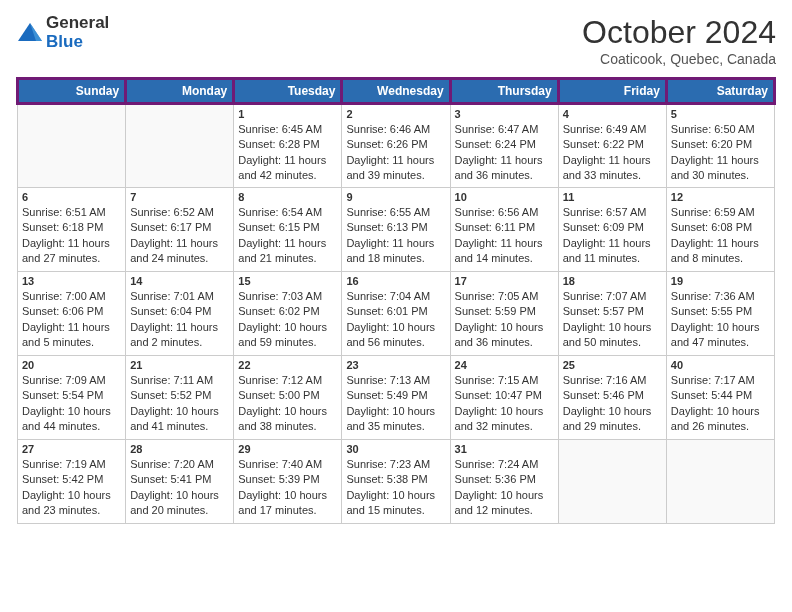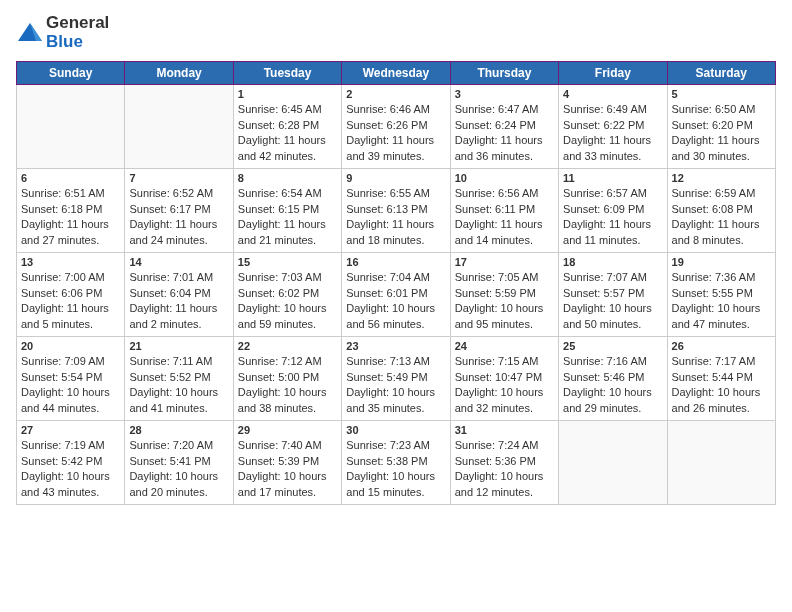--- a/index.html
+++ b/index.html
@@ -64,22 +64,22 @@
       width: 100%;
       border-collapse: collapse;
       flex: 1;
     }
     .calendar th {
       background-color: #2b6cb0;
       color: #fff;
       font-size: 12px;
       font-weight: bold;
       padding: 4px 5px;
-      text-align: center;
-      border: 1px solid #701a75;
+      text-align: right;
+      border: 3px solid #701a75;
     }
     .calendar td {
       border: 1px solid #ccc;
       vertical-align: top;
       padding: 3px 4px;
       font-size: 9.5px;
       color: #333;
       width: calc(100% / 7);
       height: 84px;
       background: #fff;
@@ -106,20 +106,24 @@
     <div class="logo">
       <svg class="logo-icon" viewBox="0 0 28 28">
         <polygon points="14,4 26,22 2,22" fill="#1a6bbf"></polygon>
         <polygon points="14,4 26,22 20,22" fill="#4a9fdf" opacity="0.7"></polygon>
       </svg>
       <div class="logo-text">
         <span class="logo-general">General</span>
         <span class="logo-blue">Blue</span>
       </div>
     </div>
+    <div class="title-block">
+      <div class="title-month">October 2024</div>
+      <div class="title-location">Coaticook, Quebec, Canada</div>
+    </div>
   </div>
 
   <table class="calendar">
     <thead>
       <tr>
       <th>Sunday</th>
           <th>Monday</th>
           <th>Tuesday</th>
           <th>Wednesday</th>
           <th>Thursday</th>
@@ -261,21 +265,21 @@
               <div>Sunrise: 7:04 AM</div>
               <div>Sunset: 6:01 PM</div>
               <div>Daylight: 10 hours and 56 minutes.</div>
             </div>
           </td>
           <td>
             <span class="day-num">17</span>
             <div class="day-info">
               <div>Sunrise: 7:05 AM</div>
               <div>Sunset: 5:59 PM</div>
-              <div>Daylight: 10 hours and 95 minutes.</div>
+              <div>Daylight: 10 hours and 36 minutes.</div>
             </div>
           </td>
           <td>
             <span class="day-num">18</span>
             <div class="day-info">
               <div>Sunrise: 7:07 AM</div>
               <div>Sunset: 5:57 PM</div>
               <div>Daylight: 10 hours and 50 minutes.</div>
             </div>
           </td>
@@ -331,35 +335,35 @@
           </td>
           <td>
             <span class="day-num">25</span>
             <div class="day-info">
               <div>Sunrise: 7:16 AM</div>
               <div>Sunset: 5:46 PM</div>
               <div>Daylight: 10 hours and 29 minutes.</div>
             </div>
           </td>
           <td>
-            <span class="day-num">26</span>
+            <span class="day-num">40</span>
             <div class="day-info">
               <div>Sunrise: 7:17 AM</div>
               <div>Sunset: 5:44 PM</div>
               <div>Daylight: 10 hours and 26 minutes.</div>
             </div>
           </td>
         </tr>
         <tr>
           <td>
             <span class="day-num">27</span>
             <div class="day-info">
               <div>Sunrise: 7:19 AM</div>
               <div>Sunset: 5:42 PM</div>
-              <div>Daylight: 10 hours and 43 minutes.</div>
+              <div>Daylight: 10 hours and 23 minutes.</div>
             </div>
           </td>
           <td>
             <span class="day-num">28</span>
             <div class="day-info">
               <div>Sunrise: 7:20 AM</div>
               <div>Sunset: 5:41 PM</div>
               <div>Daylight: 10 hours and 20 minutes.</div>
             </div>
           </td>

